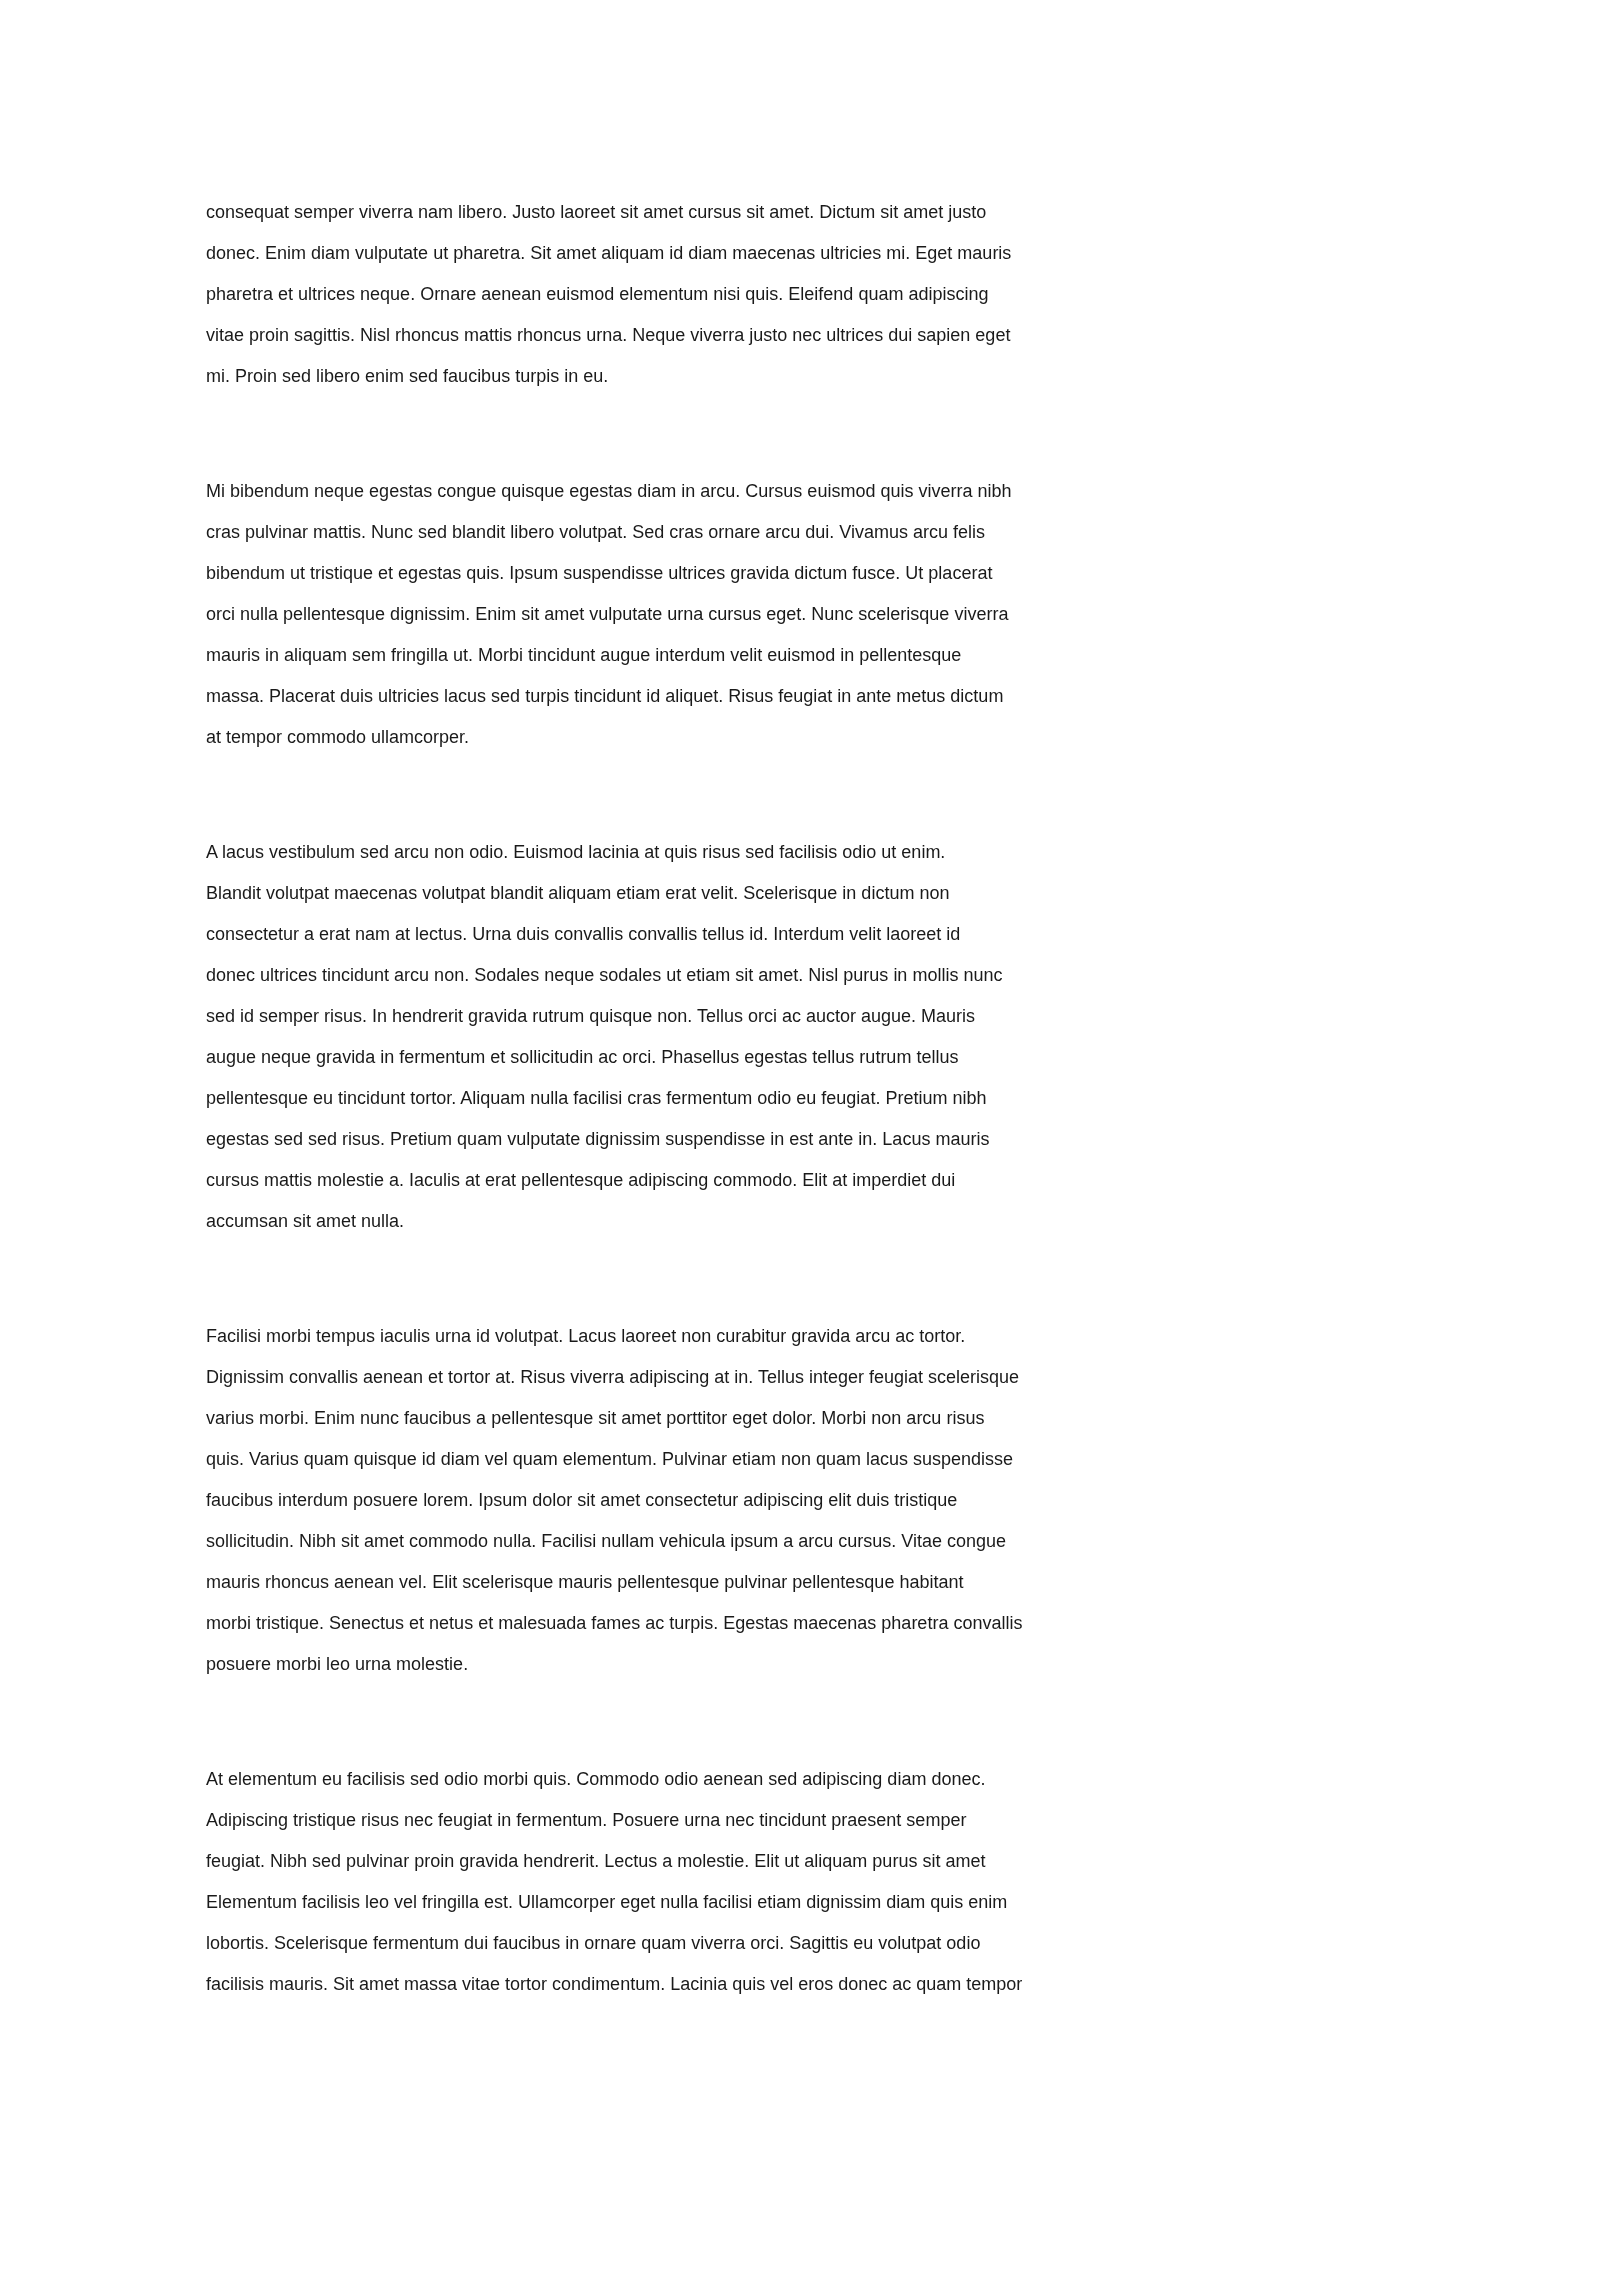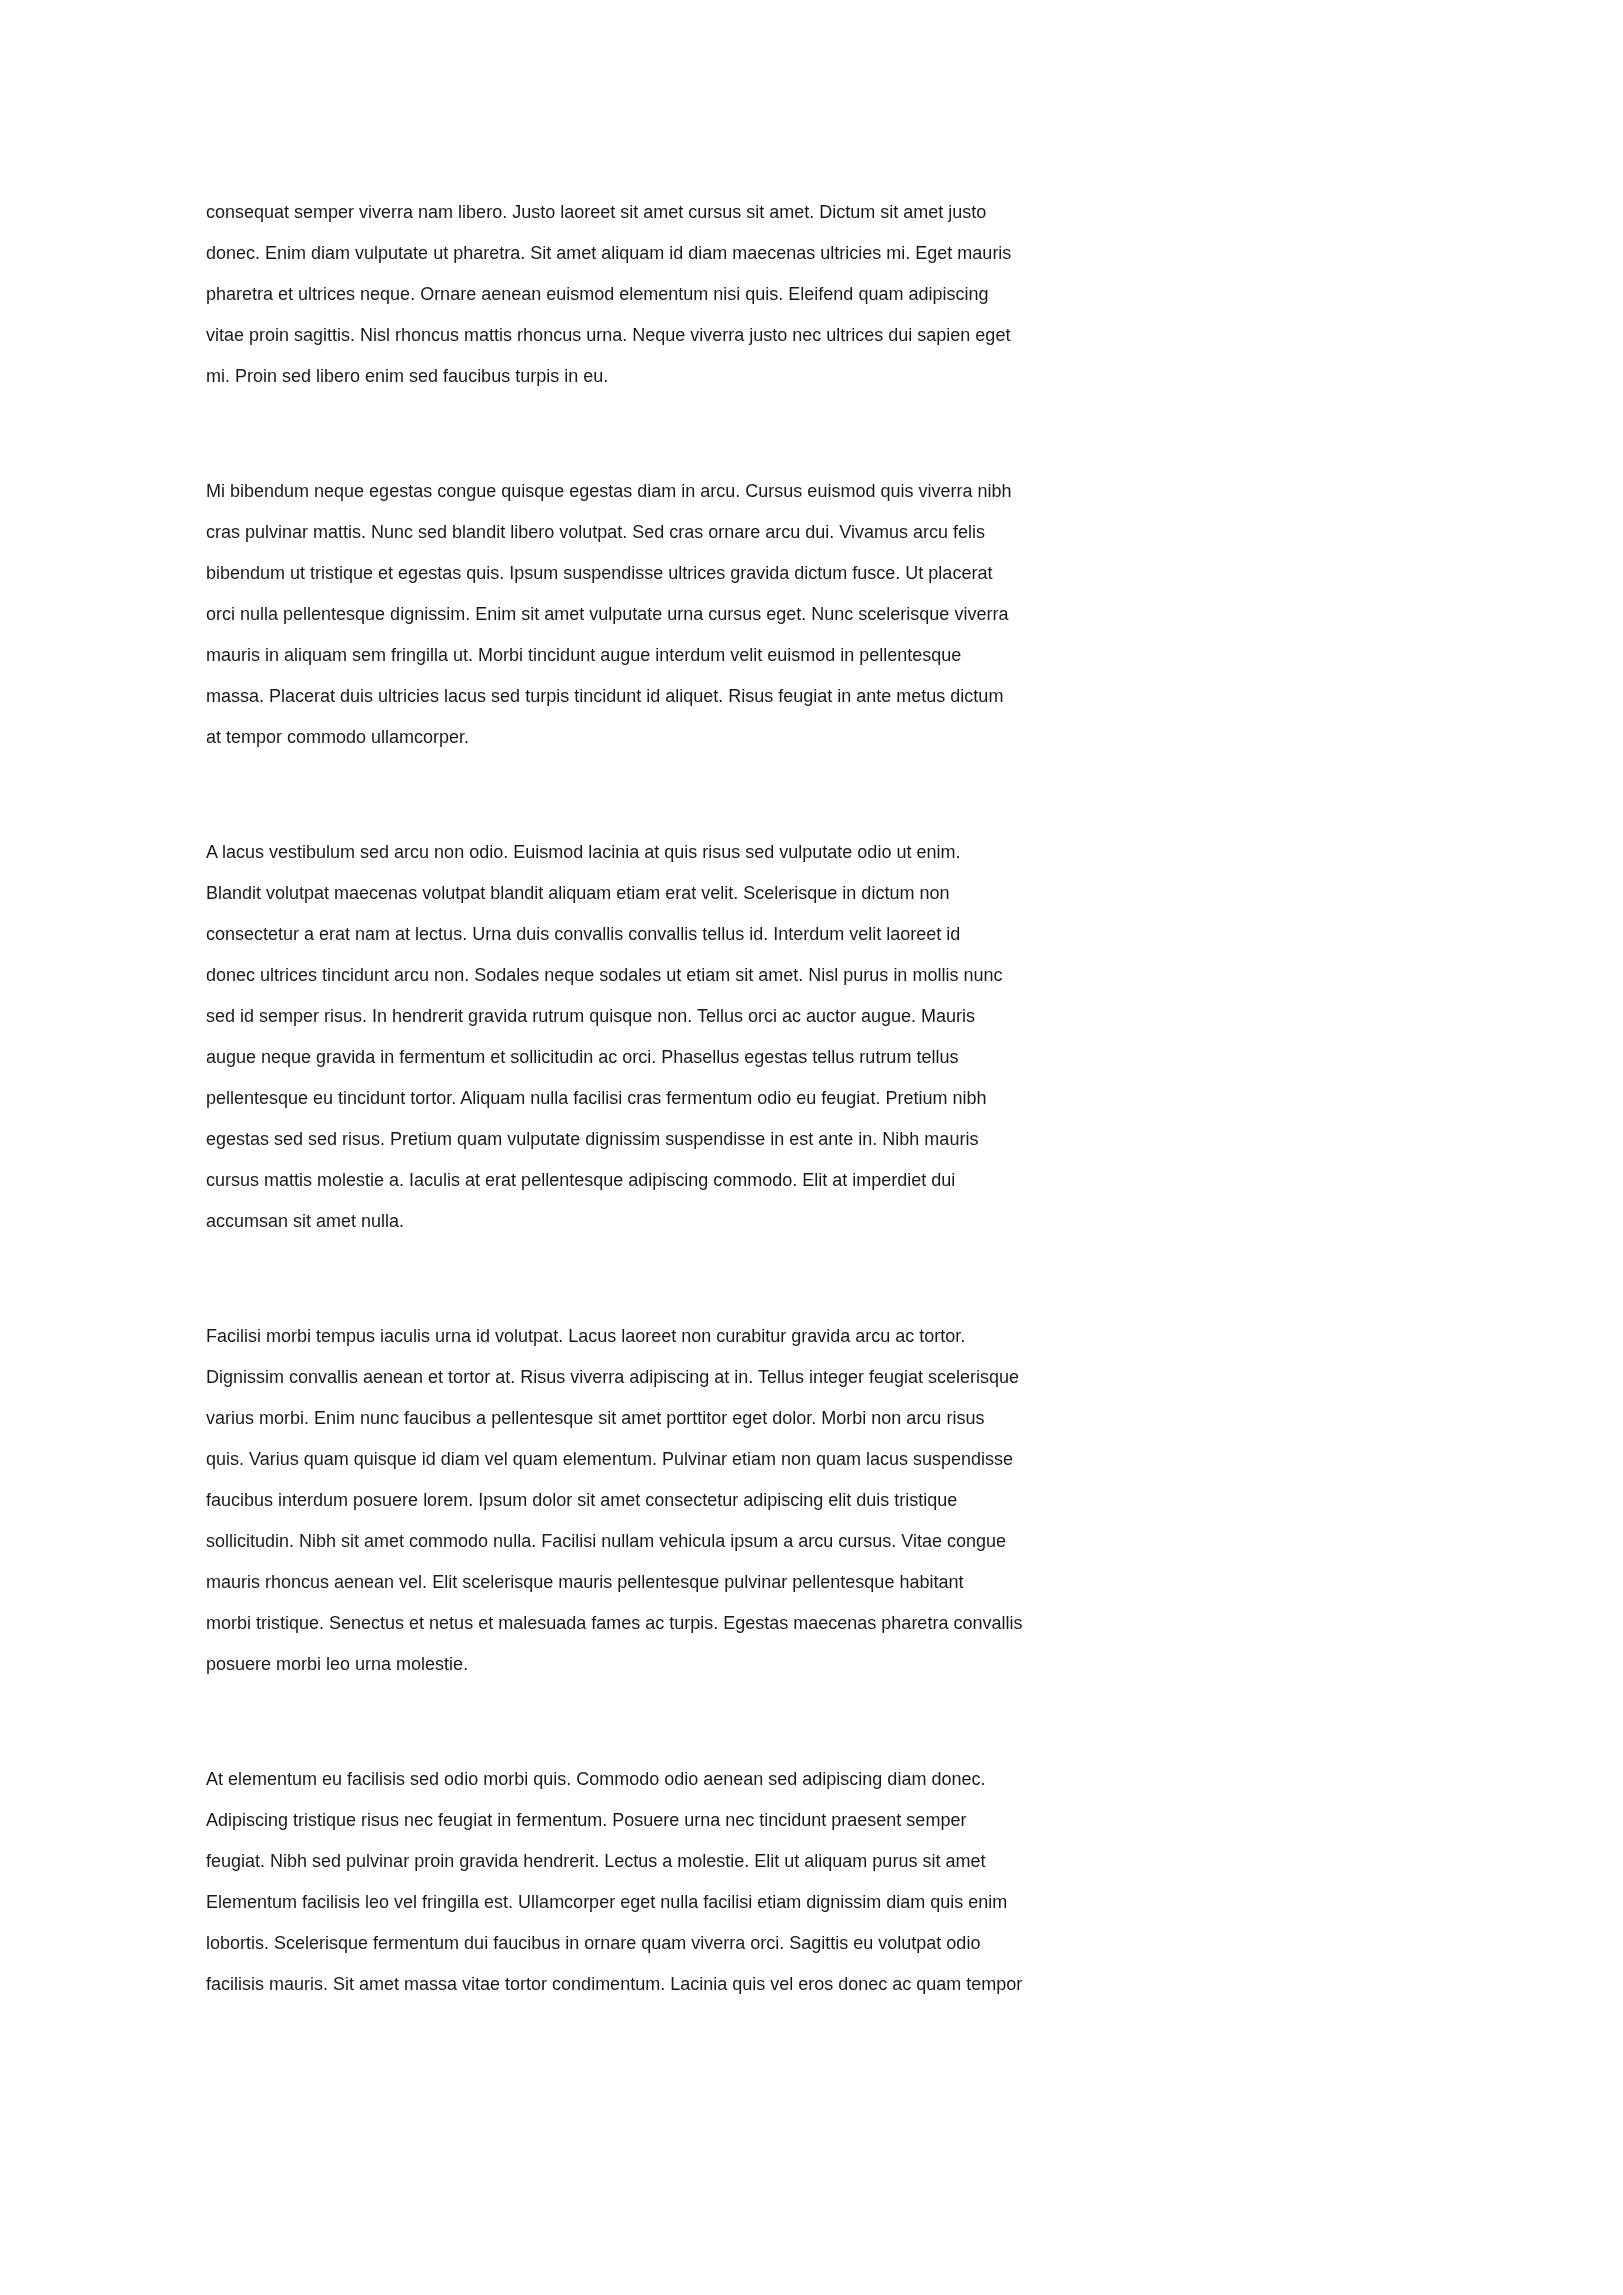--- a/index.html
+++ b/index.html
@@ -50,28 +50,28 @@
       <p class="para">
         <span class="line">Mi bibendum neque egestas congue quisque egestas diam in arcu. Cursus euismod quis viverra nibh</span>
         <span class="line">cras pulvinar mattis. Nunc sed blandit libero volutpat. Sed cras ornare arcu dui. Vivamus arcu felis</span>
         <span class="line">bibendum ut tristique et egestas quis. Ipsum suspendisse ultrices gravida dictum fusce. Ut placerat</span>
         <span class="line">orci nulla pellentesque dignissim. Enim sit amet vulputate urna cursus eget. Nunc scelerisque viverra</span>
         <span class="line">mauris in aliquam sem fringilla ut. Morbi tincidunt augue interdum velit euismod in pellentesque</span>
         <span class="line">massa. Placerat duis ultricies lacus sed turpis tincidunt id aliquet. Risus feugiat in ante metus dictum</span>
         <span class="line">at tempor commodo ullamcorper.</span>
       </p>
       <p class="para">
-        <span class="line">A lacus vestibulum sed arcu non odio. Euismod lacinia at quis risus sed vulputate odio ut enim.</span>
+        <span class="line">A lacus vestibulum sed arcu non odio. Euismod lacinia at quis risus sed facilisis odio ut enim.</span>
         <span class="line">Blandit volutpat maecenas volutpat blandit aliquam etiam erat velit. Scelerisque in dictum non</span>
         <span class="line">consectetur a erat nam at lectus. Urna duis convallis convallis tellus id. Interdum velit laoreet id</span>
         <span class="line">donec ultrices tincidunt arcu non. Sodales neque sodales ut etiam sit amet. Nisl purus in mollis nunc</span>
         <span class="line">sed id semper risus. In hendrerit gravida rutrum quisque non. Tellus orci ac auctor augue. Mauris</span>
         <span class="line">augue neque gravida in fermentum et sollicitudin ac orci. Phasellus egestas tellus rutrum tellus</span>
         <span class="line">pellentesque eu tincidunt tortor. Aliquam nulla facilisi cras fermentum odio eu feugiat. Pretium nibh</span>
-        <span class="line">egestas sed sed risus. Pretium quam vulputate dignissim suspendisse in est ante in. Nibh mauris</span>
+        <span class="line">egestas sed sed risus. Pretium quam vulputate dignissim suspendisse in est ante in. Lacus mauris</span>
         <span class="line">cursus mattis molestie a. Iaculis at erat pellentesque adipiscing commodo. Elit at imperdiet dui</span>
         <span class="line">accumsan sit amet nulla.</span>
       </p>
       <p class="para">
         <span class="line">Facilisi morbi tempus iaculis urna id volutpat. Lacus laoreet non curabitur gravida arcu ac tortor.</span>
         <span class="line">Dignissim convallis aenean et tortor at. Risus viverra adipiscing at in. Tellus integer feugiat scelerisque</span>
         <span class="line">varius morbi. Enim nunc faucibus a pellentesque sit amet porttitor eget dolor. Morbi non arcu risus</span>
         <span class="line">quis. Varius quam quisque id diam vel quam elementum. Pulvinar etiam non quam lacus suspendisse</span>
         <span class="line">faucibus interdum posuere lorem. Ipsum dolor sit amet consectetur adipiscing elit duis tristique</span>
         <span class="line">sollicitudin. Nibh sit amet commodo nulla. Facilisi nullam vehicula ipsum a arcu cursus. Vitae congue</span>

